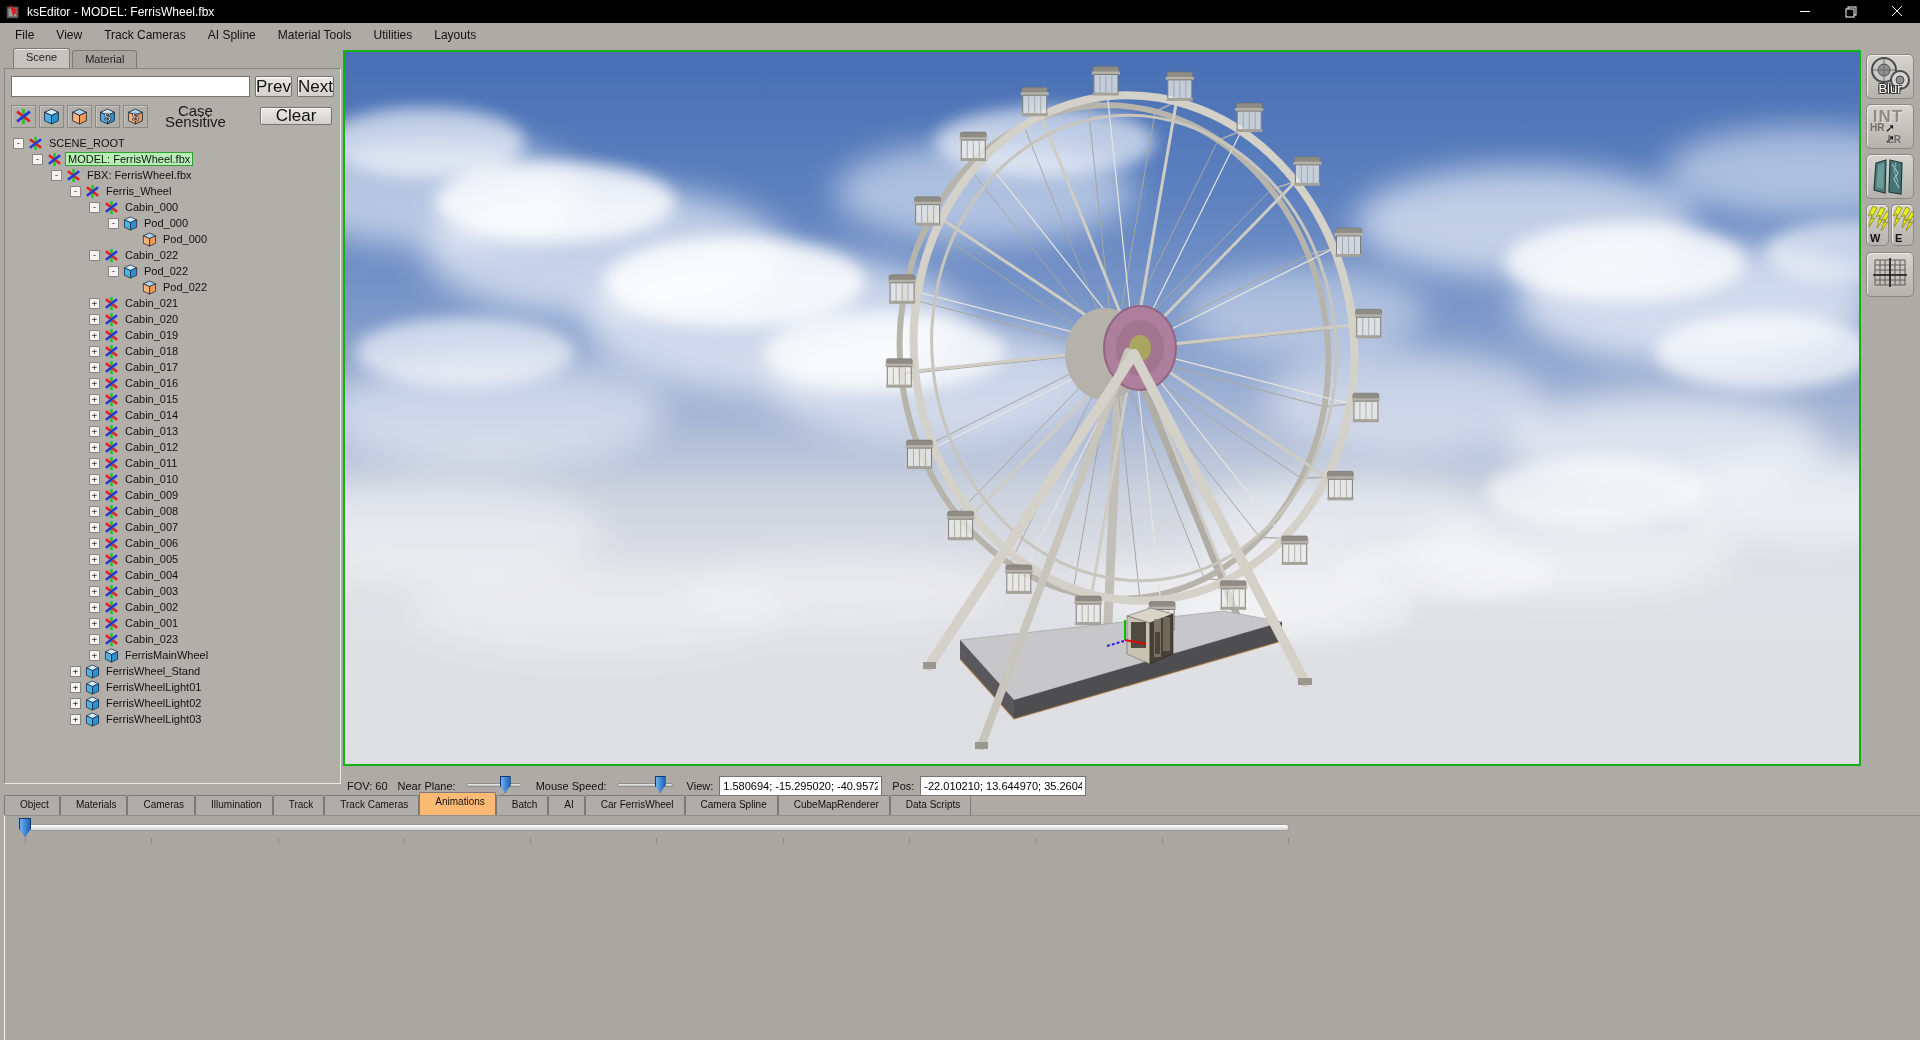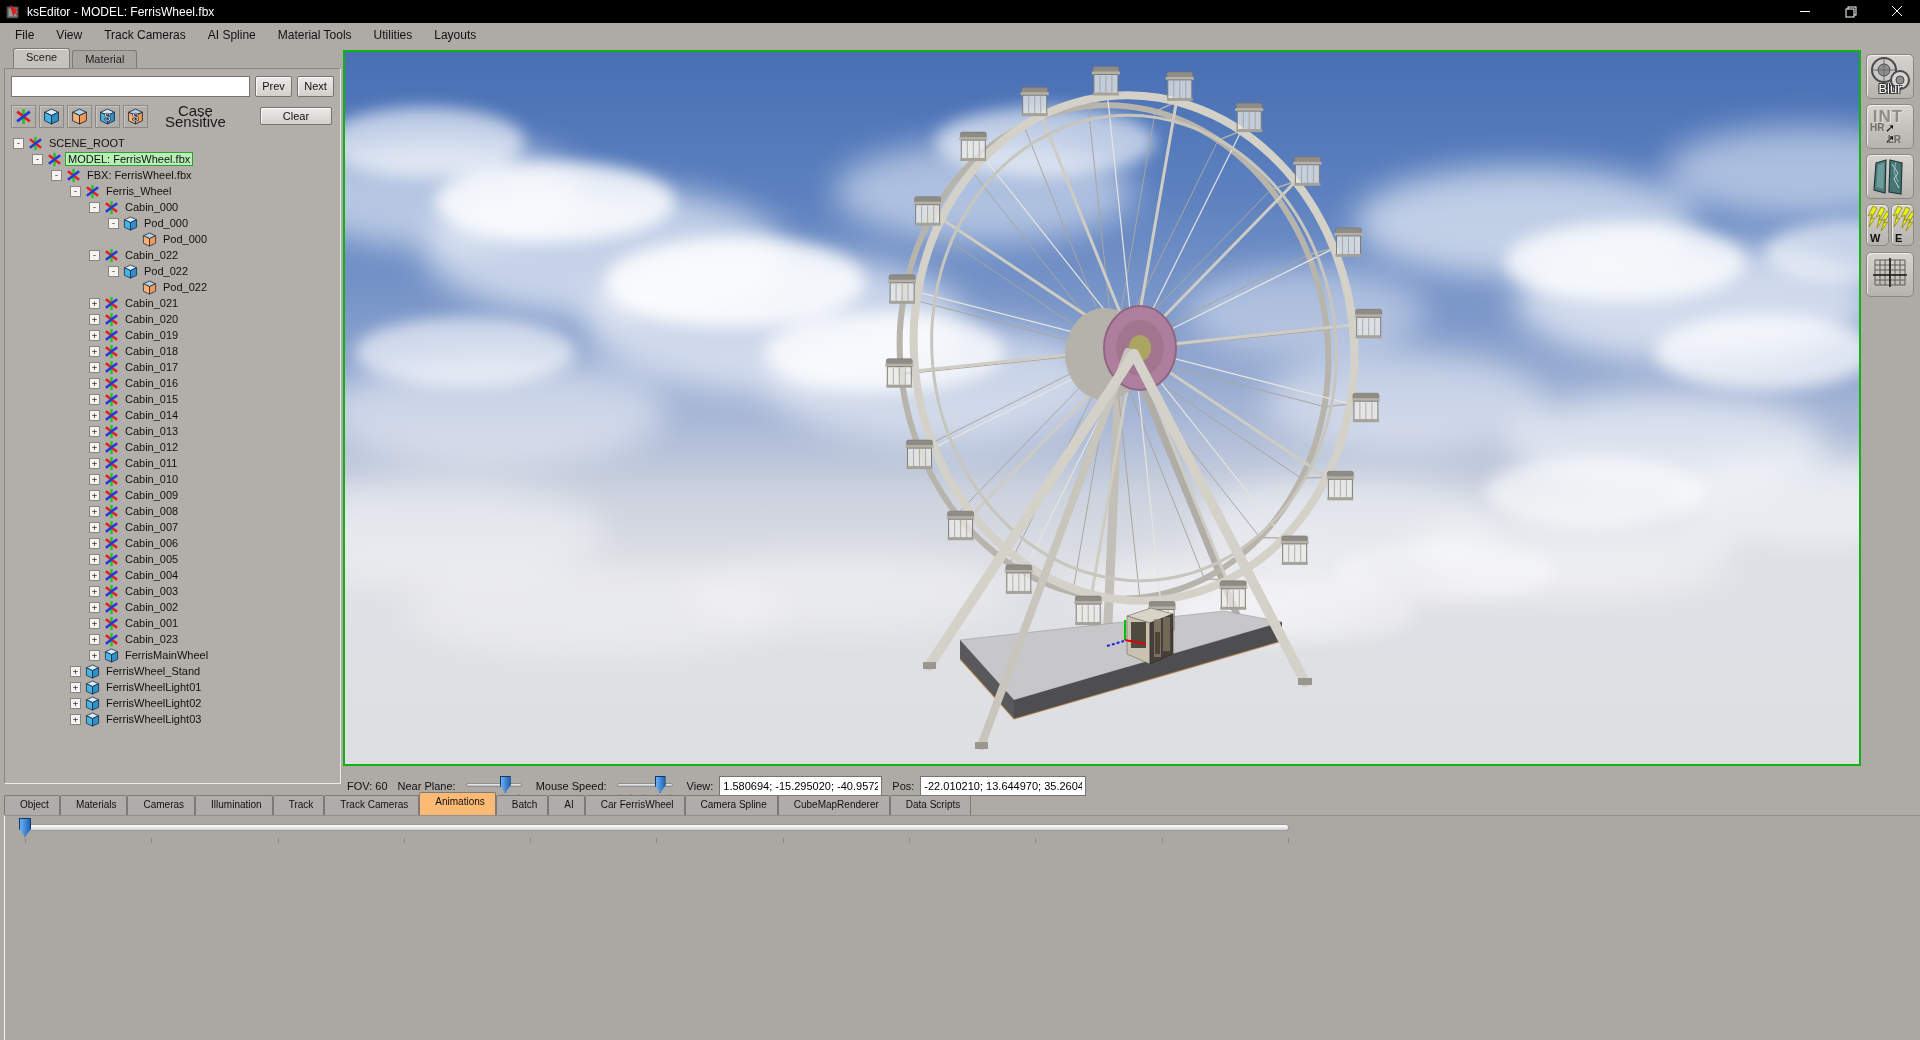--- a/index.html
+++ b/index.html
@@ -27,21 +27,21 @@
   
   .ltabs { display:flex; height:20px; margin-left:1px; }
   .ltab { padding:2px 12px 0 12px; border:1px solid #7c7976; border-bottom:none;
     background:#a8a4a0; color:#222; border-radius:3px 3px 0 0; margin-right:2px; position:relative; top:2px; height:18px;}
   .ltab.active { background:#c6c3bf; top:0; height:20px; z-index:2; box-shadow:inset 0 1px 0 #eceae8; }
   .panel-box { position:absolute; top:20px; left:0; right:0; bottom:0;
     border:1px solid; border-color:#8a8783 #eceae7 #eceae7 #8a8783; background:#b2aeaa; padding:7px 6px 6px 6px; }
   .search-row { display:flex; gap:5px; height:21px; }
   .search-input { flex:1; height:21px; border:1px solid #767470; background:#fff; padding:0 4px; font-size:11px; }
   .btn { background:linear-gradient(#eceae7,#d3d0cc); border:1px solid #747474; color:#111;
-    font-size:11px; text-align:center; border-radius:2px; box-shadow:inset 1px 1px 0 #fbfaf9; }
+    font-size:17px; text-align:center; border-radius:2px; box-shadow:inset 1px 1px 0 #fbfaf9; }
   .btn-sm { width:37px; height:21px; line-height:19px; }
   .icons-row { display:flex; align-items:center; margin-top:7px; height:24px; }
   .icon-btn { width:25px; height:23px; margin-right:3px; background:#b2aeaa; border:1px solid #8b8885;
     display:flex; align-items:center; justify-content:center; box-shadow:inset 1px 1px 0 #c9c6c2; }
   .icon-btn svg { width:17px; height:17px; }
   .case-label { font-size:15px; line-height:11px; text-align:center; margin-left:14px; color:#1a1a1a; }
   .clear-btn { width:72px; height:18px; line-height:16px; margin-left:auto; margin-right:2px; }
   .tree-box { position:absolute; top:66px; left:6px; right:6px; bottom:6px; overflow:hidden; }
   .trow { display:flex; align-items:center; height:16px; white-space:nowrap; }
   .texp { width:11px; height:11px; border:1px solid #88857f; background:#f4f3f1; font-size:9px; line-height:9px;

